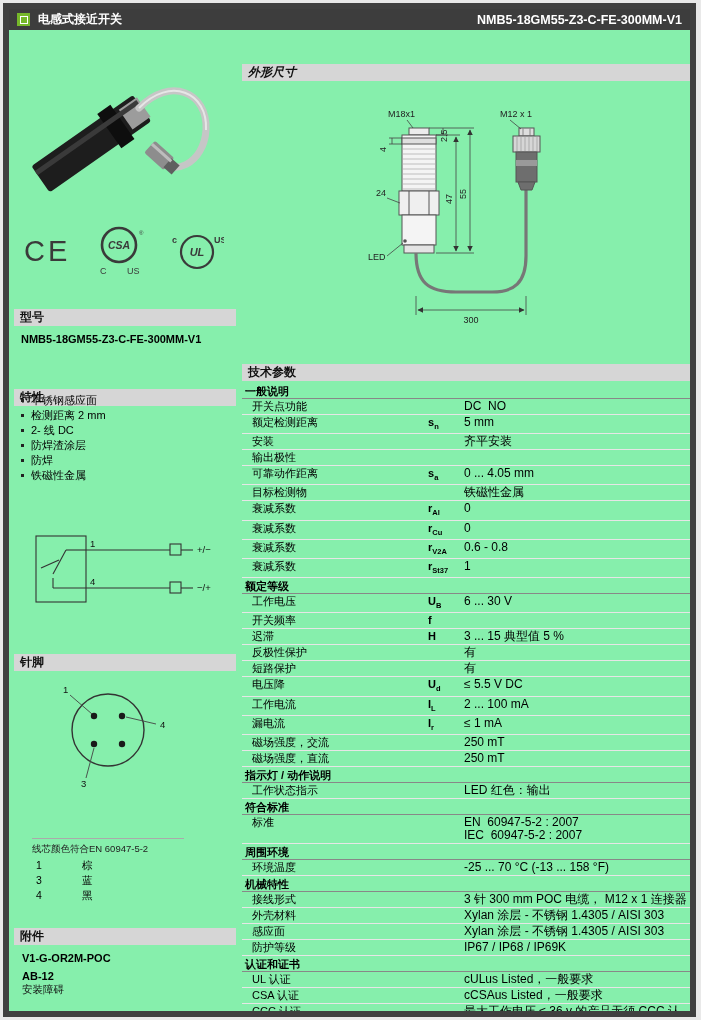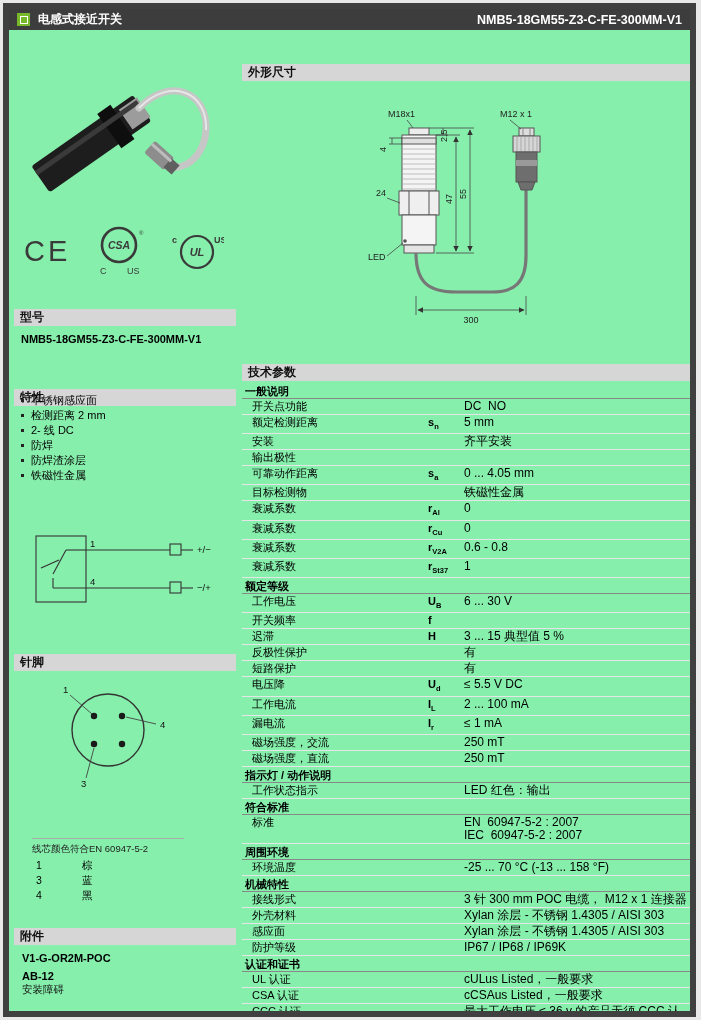--- a/index.html
+++ b/index.html
@@ -105,22 +105,22 @@
     </div>
 
     <div class="sec-bar model-bar" style="background: rgb(214, 214, 214);">型号</div>
     <div class="model-value">NMB5-18GM55-Z3-C-FE-300MM-V1</div>
 
     <div class="sec-bar feat-bar" style="background: rgb(214, 214, 214); margin-top: 17px;">特性</div>
     <ul class="features">
         <li>不锈钢感应面</li>
         <li>检测距离 2 mm</li>
         <li>2- 线 DC</li>
+        <li>防焊渣涂层</li>
         <li>防焊</li>
-        <li>防焊渣涂层</li>
         <li>铁磁性金属</li>
       </ul>
 
     <div class="conn-svg">
       <svg width="205" height="112" viewBox="0 0 205 112">
         <g stroke="#333" fill="none" stroke-width="1.1">
           <rect x="14" y="20" width="50" height="66"></rect>
           <line x1="64" y1="34" x2="44" y2="34"></line>
           <line x1="44" y1="34" x2="31" y2="58"></line>
           <line x1="31" y1="62" x2="31" y2="72"></line>
@@ -182,21 +182,21 @@
     <div class="sec-bar acc-bar" style="background: rgb(214, 214, 214);">附件</div>
     <div class="acc-list">
         <div class="acc-name">V1-G-OR2M-POC</div>
         <div class="acc-name">AB-12</div>
         <div class="acc-desc">安装障碍</div>
       </div>
   </div>
 
   <div class="col-right">
 
-    <div class="sec-bar dim-bar" style="background: rgb(214, 214, 214);">外形尺寸</div>
+    <div class="sec-bar dim-bar" style="background: rgb(214, 214, 214); font-style: italic;">外形尺寸</div>
 
     <div class="dim-svg">
       <svg width="455" height="272" viewBox="0 0 455 272">
         <defs>
           <marker id="arr" viewBox="0 0 10 10" refX="9" refY="5" markerWidth="7" markerHeight="7" orient="auto-start-reverse">
             <path d="M0,0 L10,5 L0,10 z" fill="#333"></path>
           </marker>
         </defs>
         <g fill="none" stroke="#555" stroke-width="1">
           <rect x="167" y="42" width="20" height="7" fill="#ececec"></rect>

